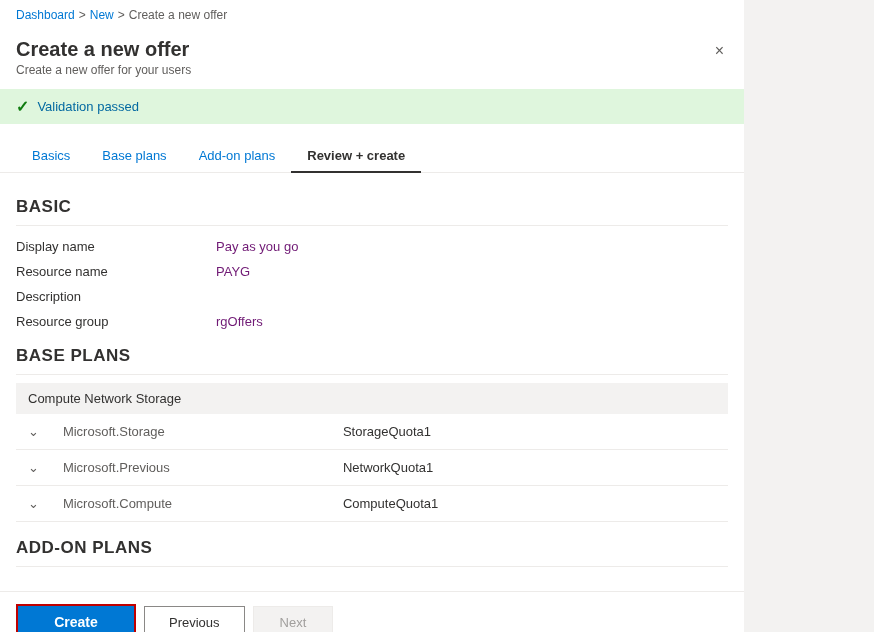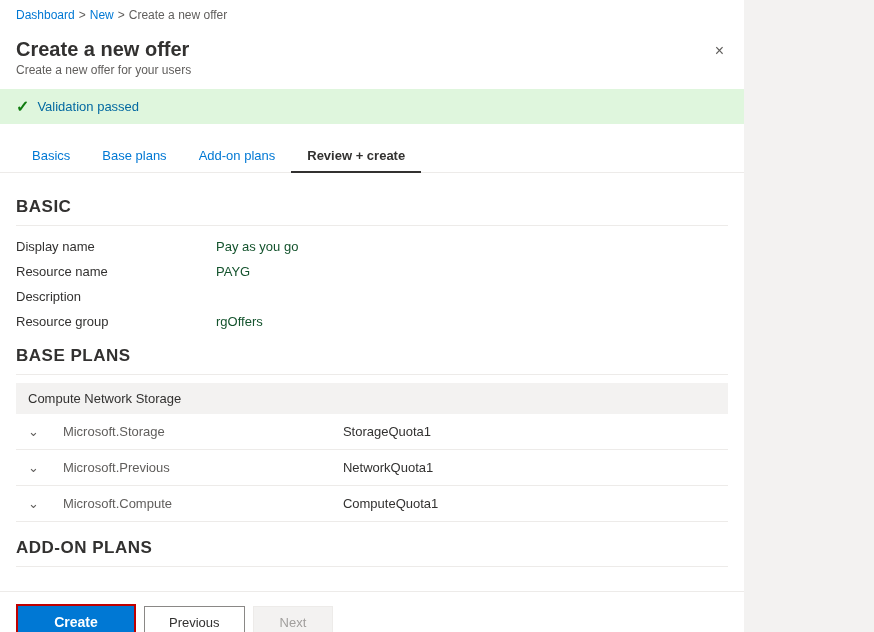--- a/index.html
+++ b/index.html
@@ -116,21 +116,21 @@
       align-items: flex-start;
       padding: 5px 0;
       font-size: 13px;
     }
     .field-label {
       width: 200px;
       color: #323130;
       flex-shrink: 0;
     }
     .field-value {
-      color: #14532d;
+      color: #701a75;
     }
     .base-plans-section {
       margin-top: 12px;
     }
     .plan-row-header {
       background: #f3f2f1;
       padding: 8px 12px;
       font-size: 13px;
       color: #323130;
       font-weight: 400;

